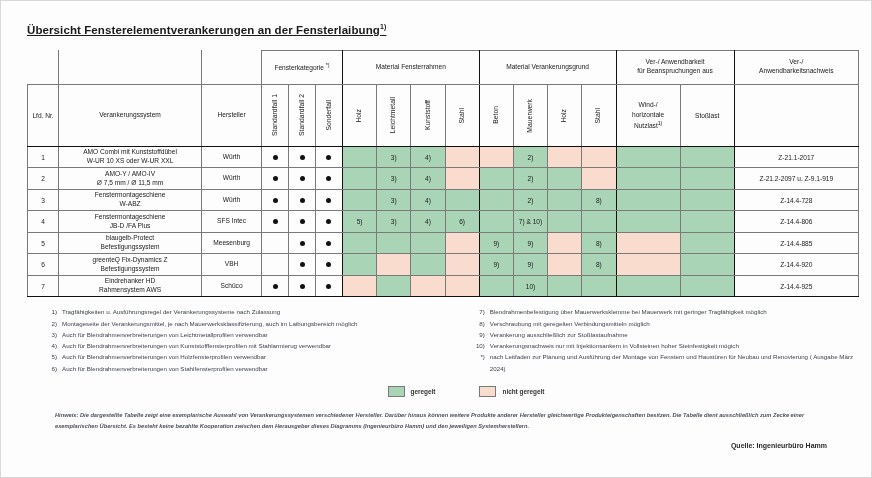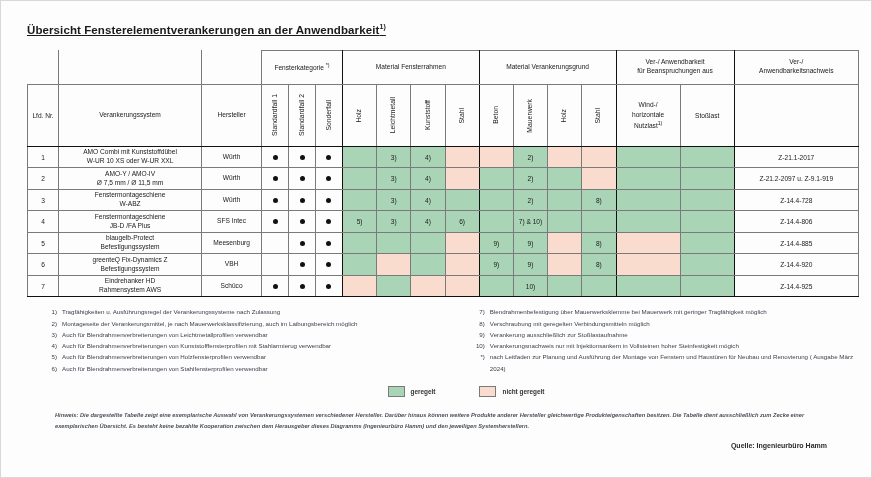--- a/index.html
+++ b/index.html
@@ -147,21 +147,21 @@
     font-size: 7px;
     font-weight: bold;
     color: #2a2a2a;
   }
 </style>
 </head>
 <body>
 
 <div class="page">
 
-  <div class="title"><span>Übersicht Fensterelementverankerungen an der Anwendbarkeit</span><sup>1)</sup></div>
+  <div class="title"><span>Übersicht Fensterelementverankerungen an der Fensterlaibung</span><sup>1)</sup></div>
 
   <table class="main">
     <colgroup>
       <col style="width:30px">
         <col style="width:138px">
         <col style="width:58px">
       <col style="width:26px">
         <col style="width:26px">
         <col style="width:26px">
       <col style="width:33px">

